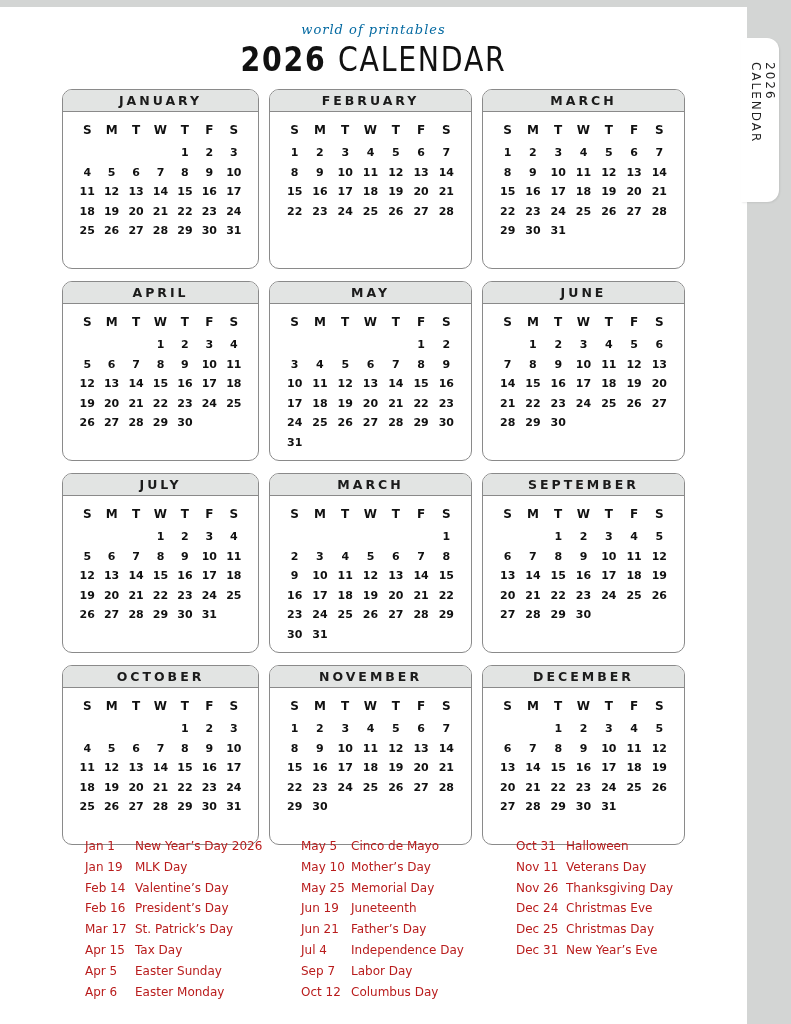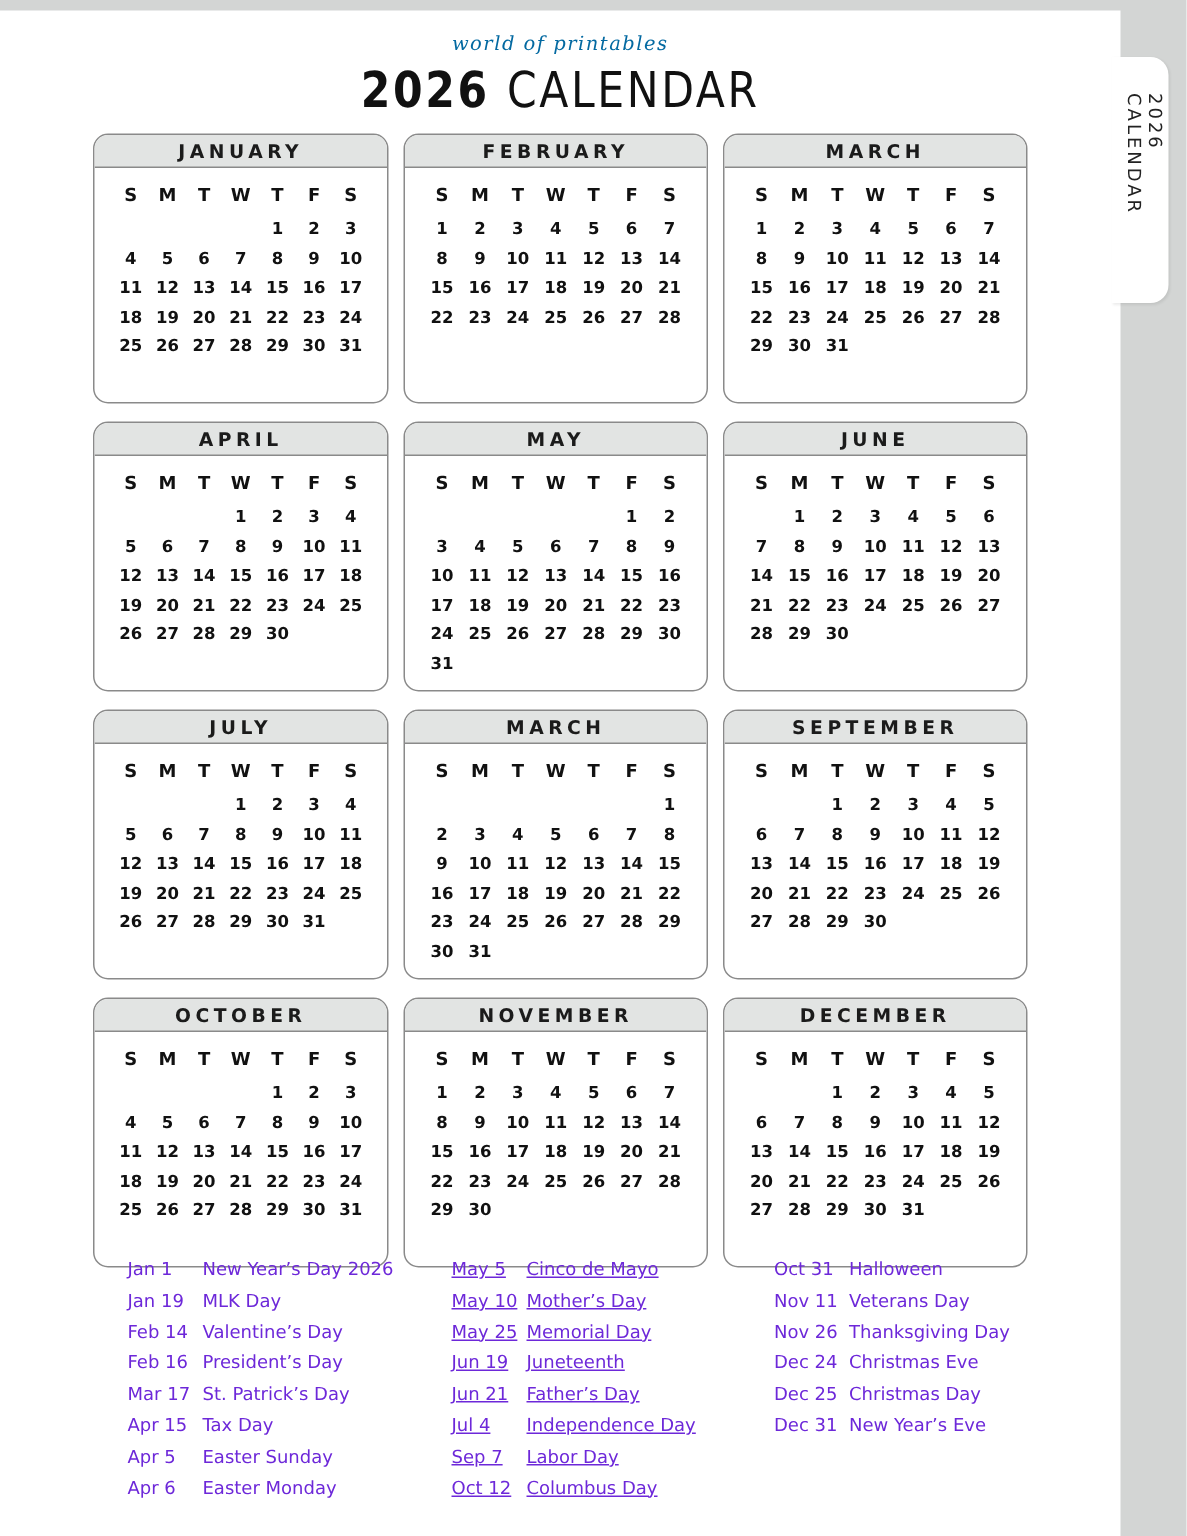--- a/index.html
+++ b/index.html
@@ -20,21 +20,21 @@
     .title .word { font-weight: normal; }
     .months { position: absolute; left: 62px; top: 89px; width: 624px; display: grid;
               grid-template-columns: 197px 203px 203px; column-gap: 10px; row-gap: 12px; }
     .month { border: 1.3px solid #8a8a8a; border-radius: 10px; overflow: hidden; background: #fff; }
     .month-head { background: #e2e4e3; border-bottom: 1.3px solid #8a8a8a; height: 22px; text-align: center;
                   font-family: "DejaVu Sans", sans-serif; font-size: 12.5px; letter-spacing: 3px; line-height: 21px;
                   font-weight: bold; color: #1b1b1b; }
     .grid { display: grid; grid-template-columns: repeat(7, 1fr); padding: 7px 12px 8px 12px; row-gap: 0px; }
     .grid span { text-align: center; font-size: 11px; font-weight: bold; height: 19.5px; line-height: 19.5px; color: #111; }
     .grid .dow { font-size: 12px; height: 24px; line-height: 22px; }
-    .holidays { position: absolute; top: 836px; font-size: 12px; color: #6d28d9; }
+    .holidays { position: absolute; top: 836px; font-size: 12px; color: #b91c1c; }
     .holidays .row { display: flex; height: 20.8px; line-height: 20.8px; }
     .holidays .d { width: 50px; font-weight: 500; }
   </style>
 </head>
 <body>
 
 <div class="page"></div>
 <div class="tab"></div>
 <div class="tab-text">2026 CALENDAR</div>
 
@@ -723,21 +723,21 @@
       </div>
       <div class="row">
         <span class="d" style="width: 50px;">Apr 5</span>
         <span>Easter Sunday</span>
       </div>
       <div class="row">
         <span class="d" style="width: 50px;">Apr 6</span>
         <span>Easter Monday</span>
       </div>
     </div>
-    <div class="holidays" style="left: 301px; text-decoration: underline;">
+    <div class="holidays" style="left: 301px;">
       <div class="row">
         <span class="d" style="width: 50px;">May 5</span>
         <span>Cinco de Mayo</span>
       </div>
       <div class="row">
         <span class="d" style="width: 50px;">May 10</span>
         <span>Mother’s Day</span>
       </div>
       <div class="row">
         <span class="d" style="width: 50px;">May 25</span>

